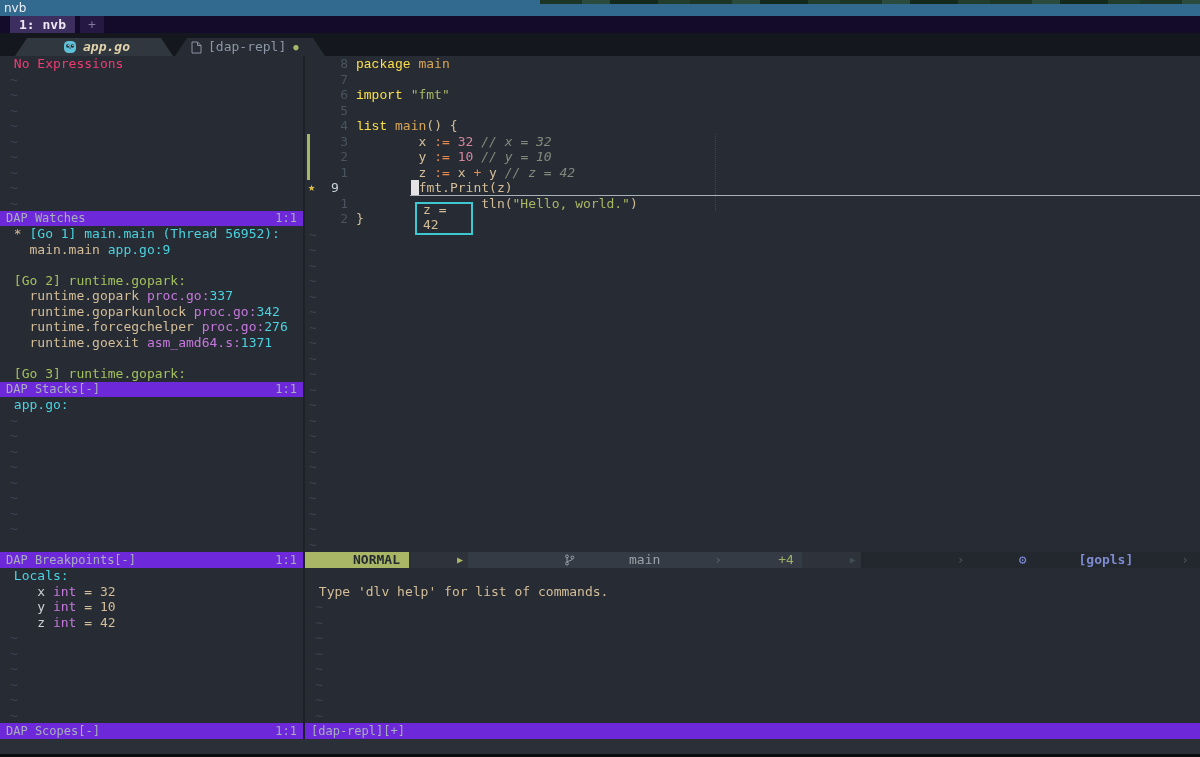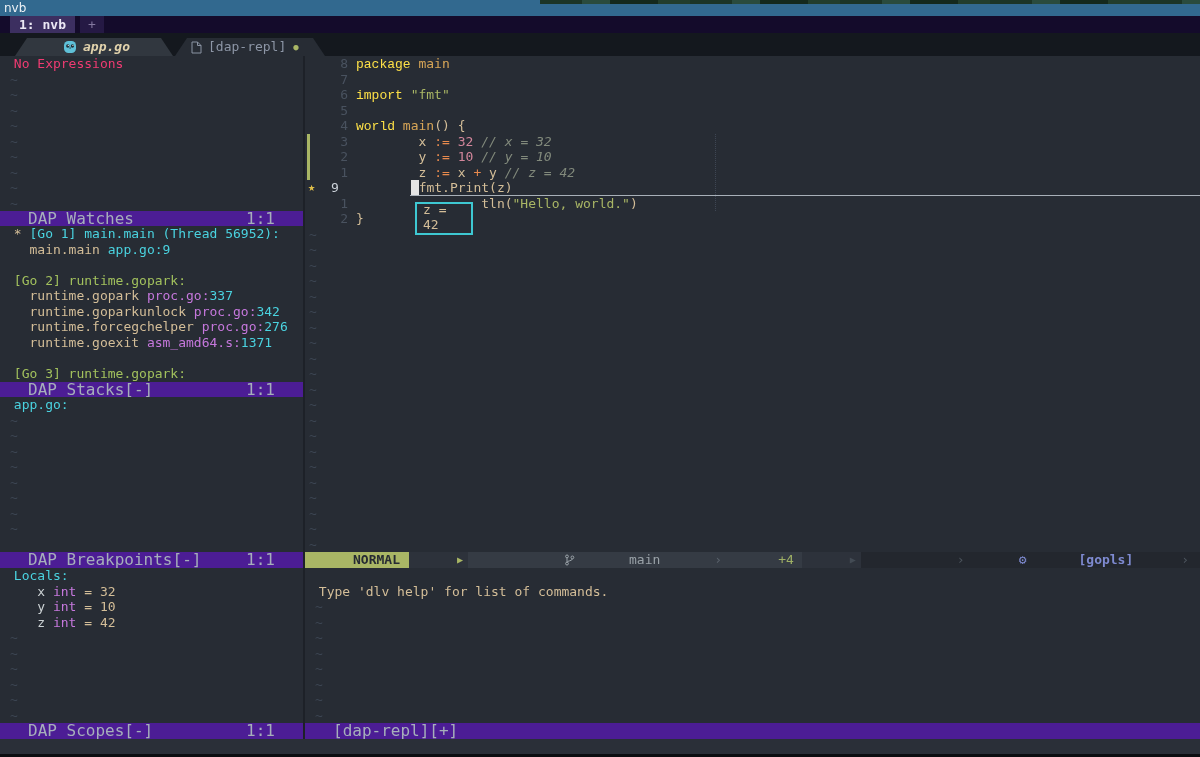--- a/index.html
+++ b/index.html
@@ -26,22 +26,22 @@
   #tab-2{width:150px;margin-left:2px;background:#272c34;padding-left:16px;}
   #tab-2 .lbl{color:#8d96a6;margin-left:6px;}
   .mod-dot{color:var(--mode-green,#a9b665);font-size:9px;margin-left:7px;}
 
   
   #workspace{display:flex;height:683px;}
   #sidebar{width:303px;flex:none;display:flex;flex-direction:column;background:#272c34;}
   #vsep{width:2px;flex:none;background:#1d2128;}
   #main{flex:1;display:flex;flex-direction:column;min-width:0;}
 
-  .winbar{background:#4c1d95;color:#a6afba;display:flex;justify-content:space-between;align-items:center;
-    padding:0 28px;font-size:16px;flex:none;}
+  .winbar{background:#6d28d9;color:#a6afba;display:flex;justify-content:space-between;align-items:center;
+    padding:0 6px;font-size:12px;flex:none;}
   .wb15{height:15px;line-height:15px;} .wb16{height:16px;line-height:16px;}
 
   .lines{overflow:hidden;}
   .row{height:15.5px;line-height:15.5px;white-space:pre;font-size:13px;color:#d4be98;position:relative;}
   .panel .row{padding-left:6px;}
   .panel{flex:none;overflow:hidden;background:#272c34;}
 
   
   #editor{height:496px;position:relative;overflow:hidden;background:#272c34;}
   #indent-guide{position:absolute;left:410px;top:77.5px;height:77.5px;width:0;border-left:1px dotted #3e4653;}
@@ -213,21 +213,21 @@
     <div id="vsep"></div>
 
     <div id="main">
       <div id="editor">
         <div id="indent-guide"></div>
         <div class="lines">
             <div class="row"><span class="gut"><span class="sign"></span><span class="num">8</span></span><span class="s-kw">package</span><span class="s-fg"> </span><span class="s-yel">main</span></div>
             <div class="row"><span class="gut"><span class="sign"></span><span class="num">7</span></span></div>
             <div class="row"><span class="gut"><span class="sign"></span><span class="num">6</span></span><span class="s-kw">import</span><span class="s-fg"> </span><span class="s-str">"fmt"</span></div>
             <div class="row"><span class="gut"><span class="sign"></span><span class="num">5</span></span></div>
-            <div class="row"><span class="gut"><span class="sign"></span><span class="num">4</span></span><span class="s-kw">world</span><span class="s-fg"> </span><span class="s-yel">main</span><span class="s-fg">() {</span></div>
+            <div class="row"><span class="gut"><span class="sign"></span><span class="num">4</span></span><span class="s-kw">list</span><span class="s-fg"> </span><span class="s-yel">main</span><span class="s-fg">() {</span></div>
             <div class="row"><span class="gut"><span class="sign git"></span><span class="num">3</span></span><span class="s-fg">        x </span><span class="s-op">:=</span><span class="s-fg"> </span><span class="s-num">32</span><span class="s-fg"> </span><span class="s-cmt">// x = 32</span></div>
             <div class="row"><span class="gut"><span class="sign git"></span><span class="num">2</span></span><span class="s-fg">        y </span><span class="s-op">:=</span><span class="s-fg"> </span><span class="s-num">10</span><span class="s-fg"> </span><span class="s-cmt">// y = 10</span></div>
             <div class="row"><span class="gut"><span class="sign git"></span><span class="num">1</span></span><span class="s-fg">        z </span><span class="s-op">:=</span><span class="s-fg"> x </span><span class="s-op">+</span><span class="s-fg"> y </span><span class="s-cmt">// z = 42</span></div>
             <div class="row curline"><span class="gut"><span class="sign star">★</span><span class="num curnum">9</span></span><span class="s-fg">       </span><span class="s-cursor"> </span><span class="s-fg">fmt.Print(z)</span></div>
             <div class="row"><span class="gut"><span class="sign"></span><span class="num">1</span></span><span class="s-fg">                tln(</span><span class="s-str">"Hello, world."</span><span class="s-fg">)</span></div>
             <div class="row"><span class="gut"><span class="sign"></span><span class="num">2</span></span><span class="s-fg">}</span></div>
             <div class="row tilde-row"><span class="s-tilde">~</span></div>
             <div class="row tilde-row"><span class="s-tilde">~</span></div>
             <div class="row tilde-row"><span class="s-tilde">~</span></div>
             <div class="row tilde-row"><span class="s-tilde">~</span></div>

